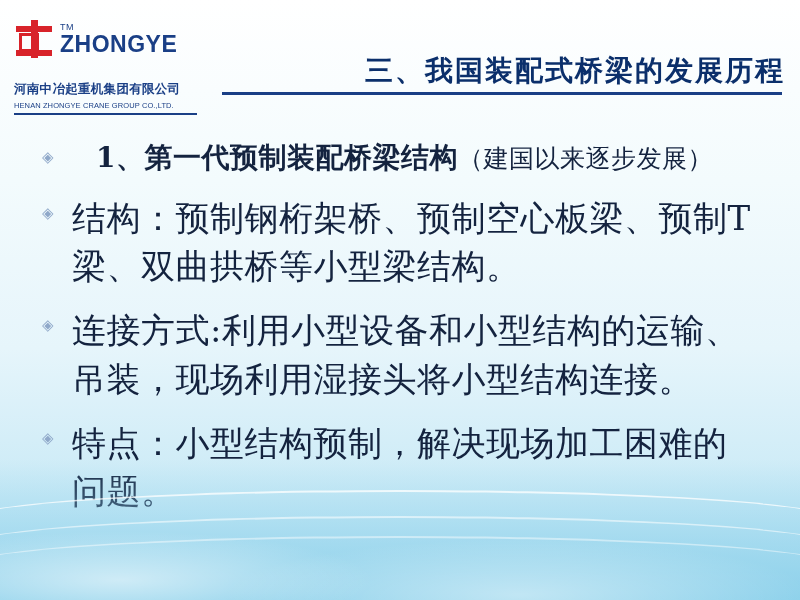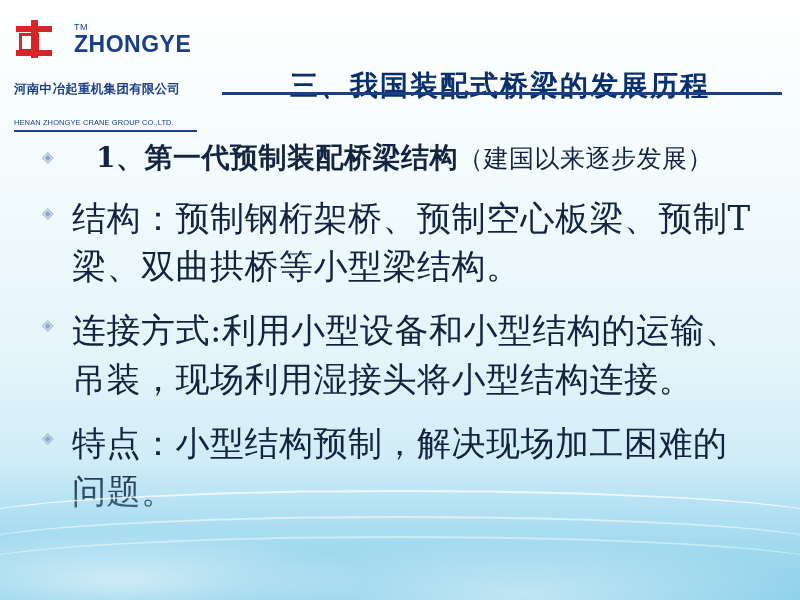--- a/index.html
+++ b/index.html
@@ -54,21 +54,21 @@
   }
   .logo-block {
     position: absolute;
     left: 14px;
     top: 20px;
     width: 185px;
   }
   .logo-row {
     display: flex;
     align-items: center;
-    gap: 20px;
+    gap: 6px;
   }
   .logo-mark {
     position: relative;
     width: 40px;
     height: 38px;
     flex: 0 0 auto;
   }
   .logo-mark .bar-v {
     position: absolute;
     left: 17px; top: 0;
@@ -112,45 +112,44 @@
   }
   .logo-cn {
     margin-top: 23px;
     font-family: "Liberation Sans", sans-serif;
     font-size: 12.5px;
     color: #1a3f86;
     font-weight: bold;
     letter-spacing: .3px;
   }
   .logo-en {
-    margin-top: 20px;
+    margin-top: 3px;
     font-family: "Liberation Sans", sans-serif;
     font-size: 7.5px;
     color: #1a3f86;
     letter-spacing: .1px;
   }
   .logo-rule {
     margin-top: 3px;
     width: 183px;
     height: 2px;
     background: #1a3f86;
   }
   .slide-title {
     position: absolute;
     left: 215px;
     top: 52px;
     width: 570px;
-    text-align: center;
+    text-align: right;
     font-family: "DejaVu Serif", serif;
     font-size: 28px;
     font-weight: bold;
     color: #0b2f6b;
     letter-spacing: 2px;
     white-space: nowrap;
-    margin-top: 15px;
   }
   .title-rule {
     position: absolute;
     left: 222px;
     top: 92px;
     width: 560px;
     height: 3px;
     background: #1a3f86;
   }
 

